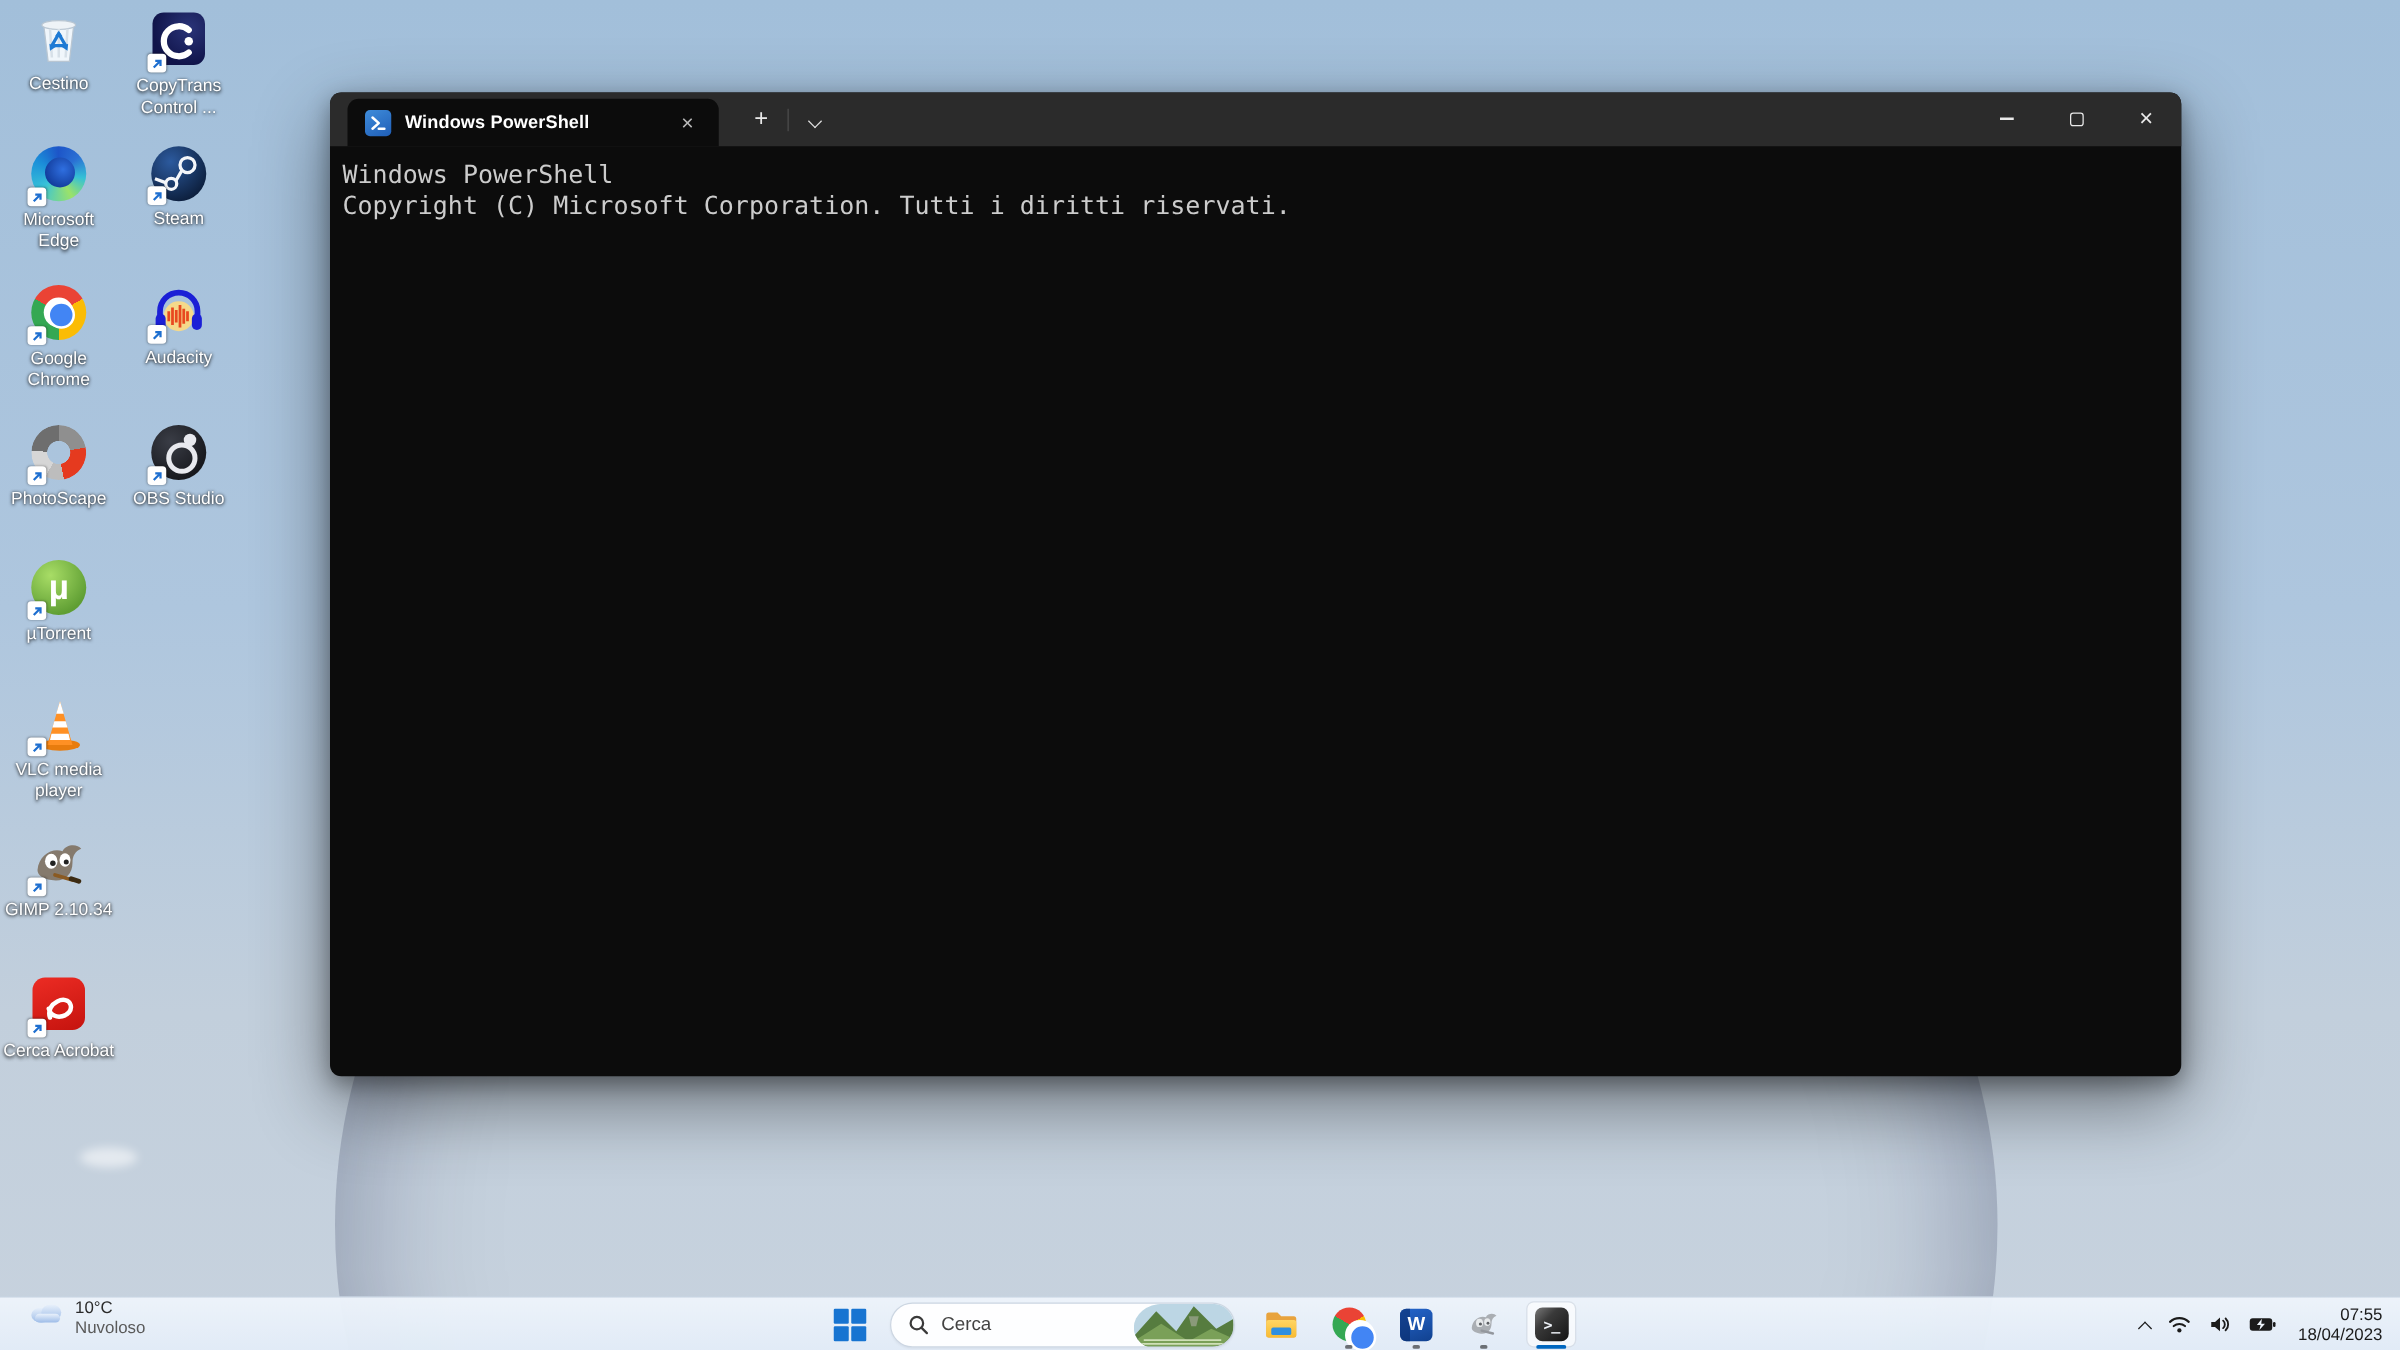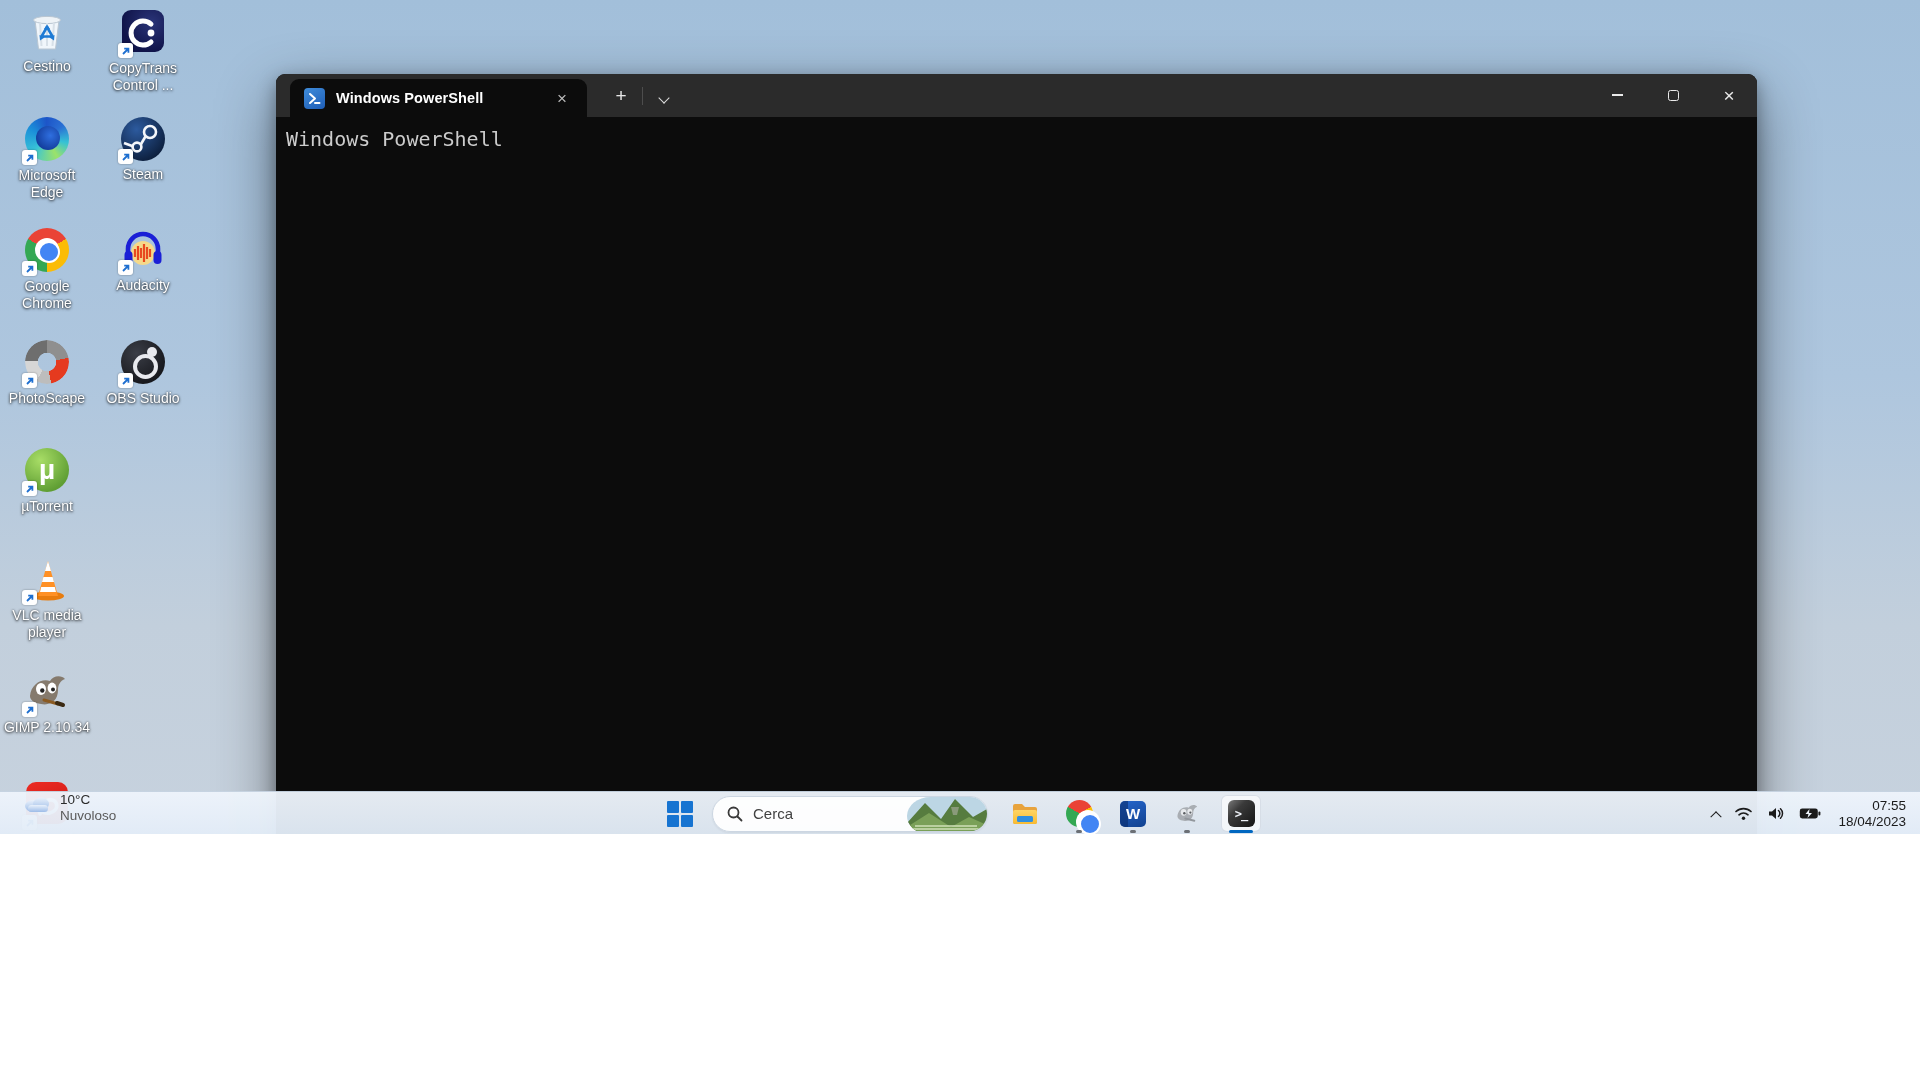--- a/index.html
+++ b/index.html
@@ -1,18 +1,18 @@
 <!DOCTYPE html>
 <html><head>
 <meta charset="utf-8">
 <style>
   * { margin:0; padding:0; box-sizing:border-box; }
   html,body { width:1920px; height:1080px; overflow:hidden; font-family:"Liberation Sans", sans-serif; }
 
-  #desktop { position:relative; width:1920px; height:834px; overflow:hidden;
+  #desktop { position:relative; width:1920px; height:1080px; overflow:hidden;
     background: linear-gradient(180deg,#a2bfda 0%, #aec6de 45%, #c2cfdc 75%, #c7d2de 100%); padding-left: 12px; }
 
   
   .bloom { position:absolute; left:268px; top:430px; width:1330px; height:1100px;
     border-radius:50%;
     background:
       repeating-linear-gradient(100deg, rgba(255,255,255,0) 0 60px, rgba(160,195,255,.10) 60px 78px, rgba(5,15,70,.12) 78px 120px),
       linear-gradient(103deg,#86adf4 0%, #4a81ee 10%, #2c64e2 20%, #4076ec 28%, #1e4fc6 36%, #12339a 44%, #091c5e 52%, #0c2süß 0, #0c2470 58%, #1e49b6 66%, #3068e2 74%, #2458cc 82%, #143e9e 92%, #123a98 100%);
     box-shadow: inset 0 0 120px rgba(4,10,50,.35); }
   .bloom .petal { position:absolute; border-radius:50%; border:0 solid transparent; }
@@ -41,21 +41,21 @@
     display:flex; align-items:center; justify-content:center; }
   .art-obs { background: radial-gradient(circle at 35% 30%, #3a3d46, #17181d 75%); }
   .art-obs::after { content:""; position:absolute; left:12px; top:14px; width:17px; height:17px; border-radius:50%; border:4px solid #e8e9ee; }
   .art-obs::before { content:""; position:absolute; right:8px; top:7px; width:10px; height:10px; border-radius:50%; background:#e8e9ee; }
   .art-photoscape { background: conic-gradient(#8f8f8f 0 22%, #e53a1f 22% 47%, #bdbdbd 47% 58%, #d6d6d6 58% 76%, #6e6e6e 76% 100%);
     -webkit-mask: radial-gradient(circle, transparent 0 9px, #000 9.5px); mask: radial-gradient(circle, transparent 0 9px, #000 9.5px); }
   .art-copytrans { width:42px; height:42px; margin:2px auto; border-radius:9px; background: radial-gradient(circle at 70% 30%, #2a3478, #10144a 70%); }
   .art-acrobat { width:42px; height:42px; margin:2px auto; border-radius:10px; background: linear-gradient(160deg,#ec2c24,#c5130e); }
 
   
-  .twin { position:absolute; left:276px; top:74px; width:1481px; height:787px; border-radius:9px;
+  .twin { position:absolute; left:264px; top:74px; width:1481px; height:787px; border-radius:9px;
     box-shadow: 0 22px 60px rgba(0,0,0,.45), 0 6px 18px rgba(0,0,0,.35);
     background:#0c0c0c; }
   .titlebar { position:relative; height:43px; background:#2b2b2b; border-radius:9px 9px 0 0; }
   .ttab { position:absolute; left:14px; top:5px; width:297px; height:38px; background:#0c0c0c; border-radius:9px 9px 0 0;
     display:flex; align-items:center; padding:0 14px; }
   .ttab .ps-ico { width:21px; height:21px; border-radius:4px; background:linear-gradient(150deg,#3f8cda,#1f5eb7); margin-right:11px;
     display:flex; align-items:center; justify-content:center; flex:0 0 auto; }
   .ttab .ttitle { color:#fff; font-size:14.5px; font-weight:bold; letter-spacing:.1px; flex:1 1 auto; white-space:nowrap; }
   .tab-close { color:#b9b9b9; font-size:17px; line-height:17px; padding:2px 6px; border-radius:4px; }
   .newtab-btn { position:absolute; left:330px; top:11px; color:#e8e8e8; font-size:19px; line-height:22px; width:30px; text-align:center; }
@@ -349,20 +349,21 @@
         <div class="wbtn">
             <span class="max-glyph"></span>
           </div>
         <div class="wbtn">
             <span class="close-glyph">×</span>
           </div>
       </div>
     </div>
     <div class="tbody">
       <div class="tline">Windows PowerShell</div>
+      <div class="tline">Copyright (C) Microsoft Corporation. Tutti i diritti riservati.</div>
       <div class="tline">&nbsp;</div>
       <div class="tline">&nbsp;</div>
     </div>
   </div>
 
   <div class="taskbar">
 
     <div class="weather">
       <svg width="30" height="22" viewBox="0 0 30 22">
         <ellipse cx="11" cy="14" rx="8" ry="6" fill="url(#cg)"></ellipse>

